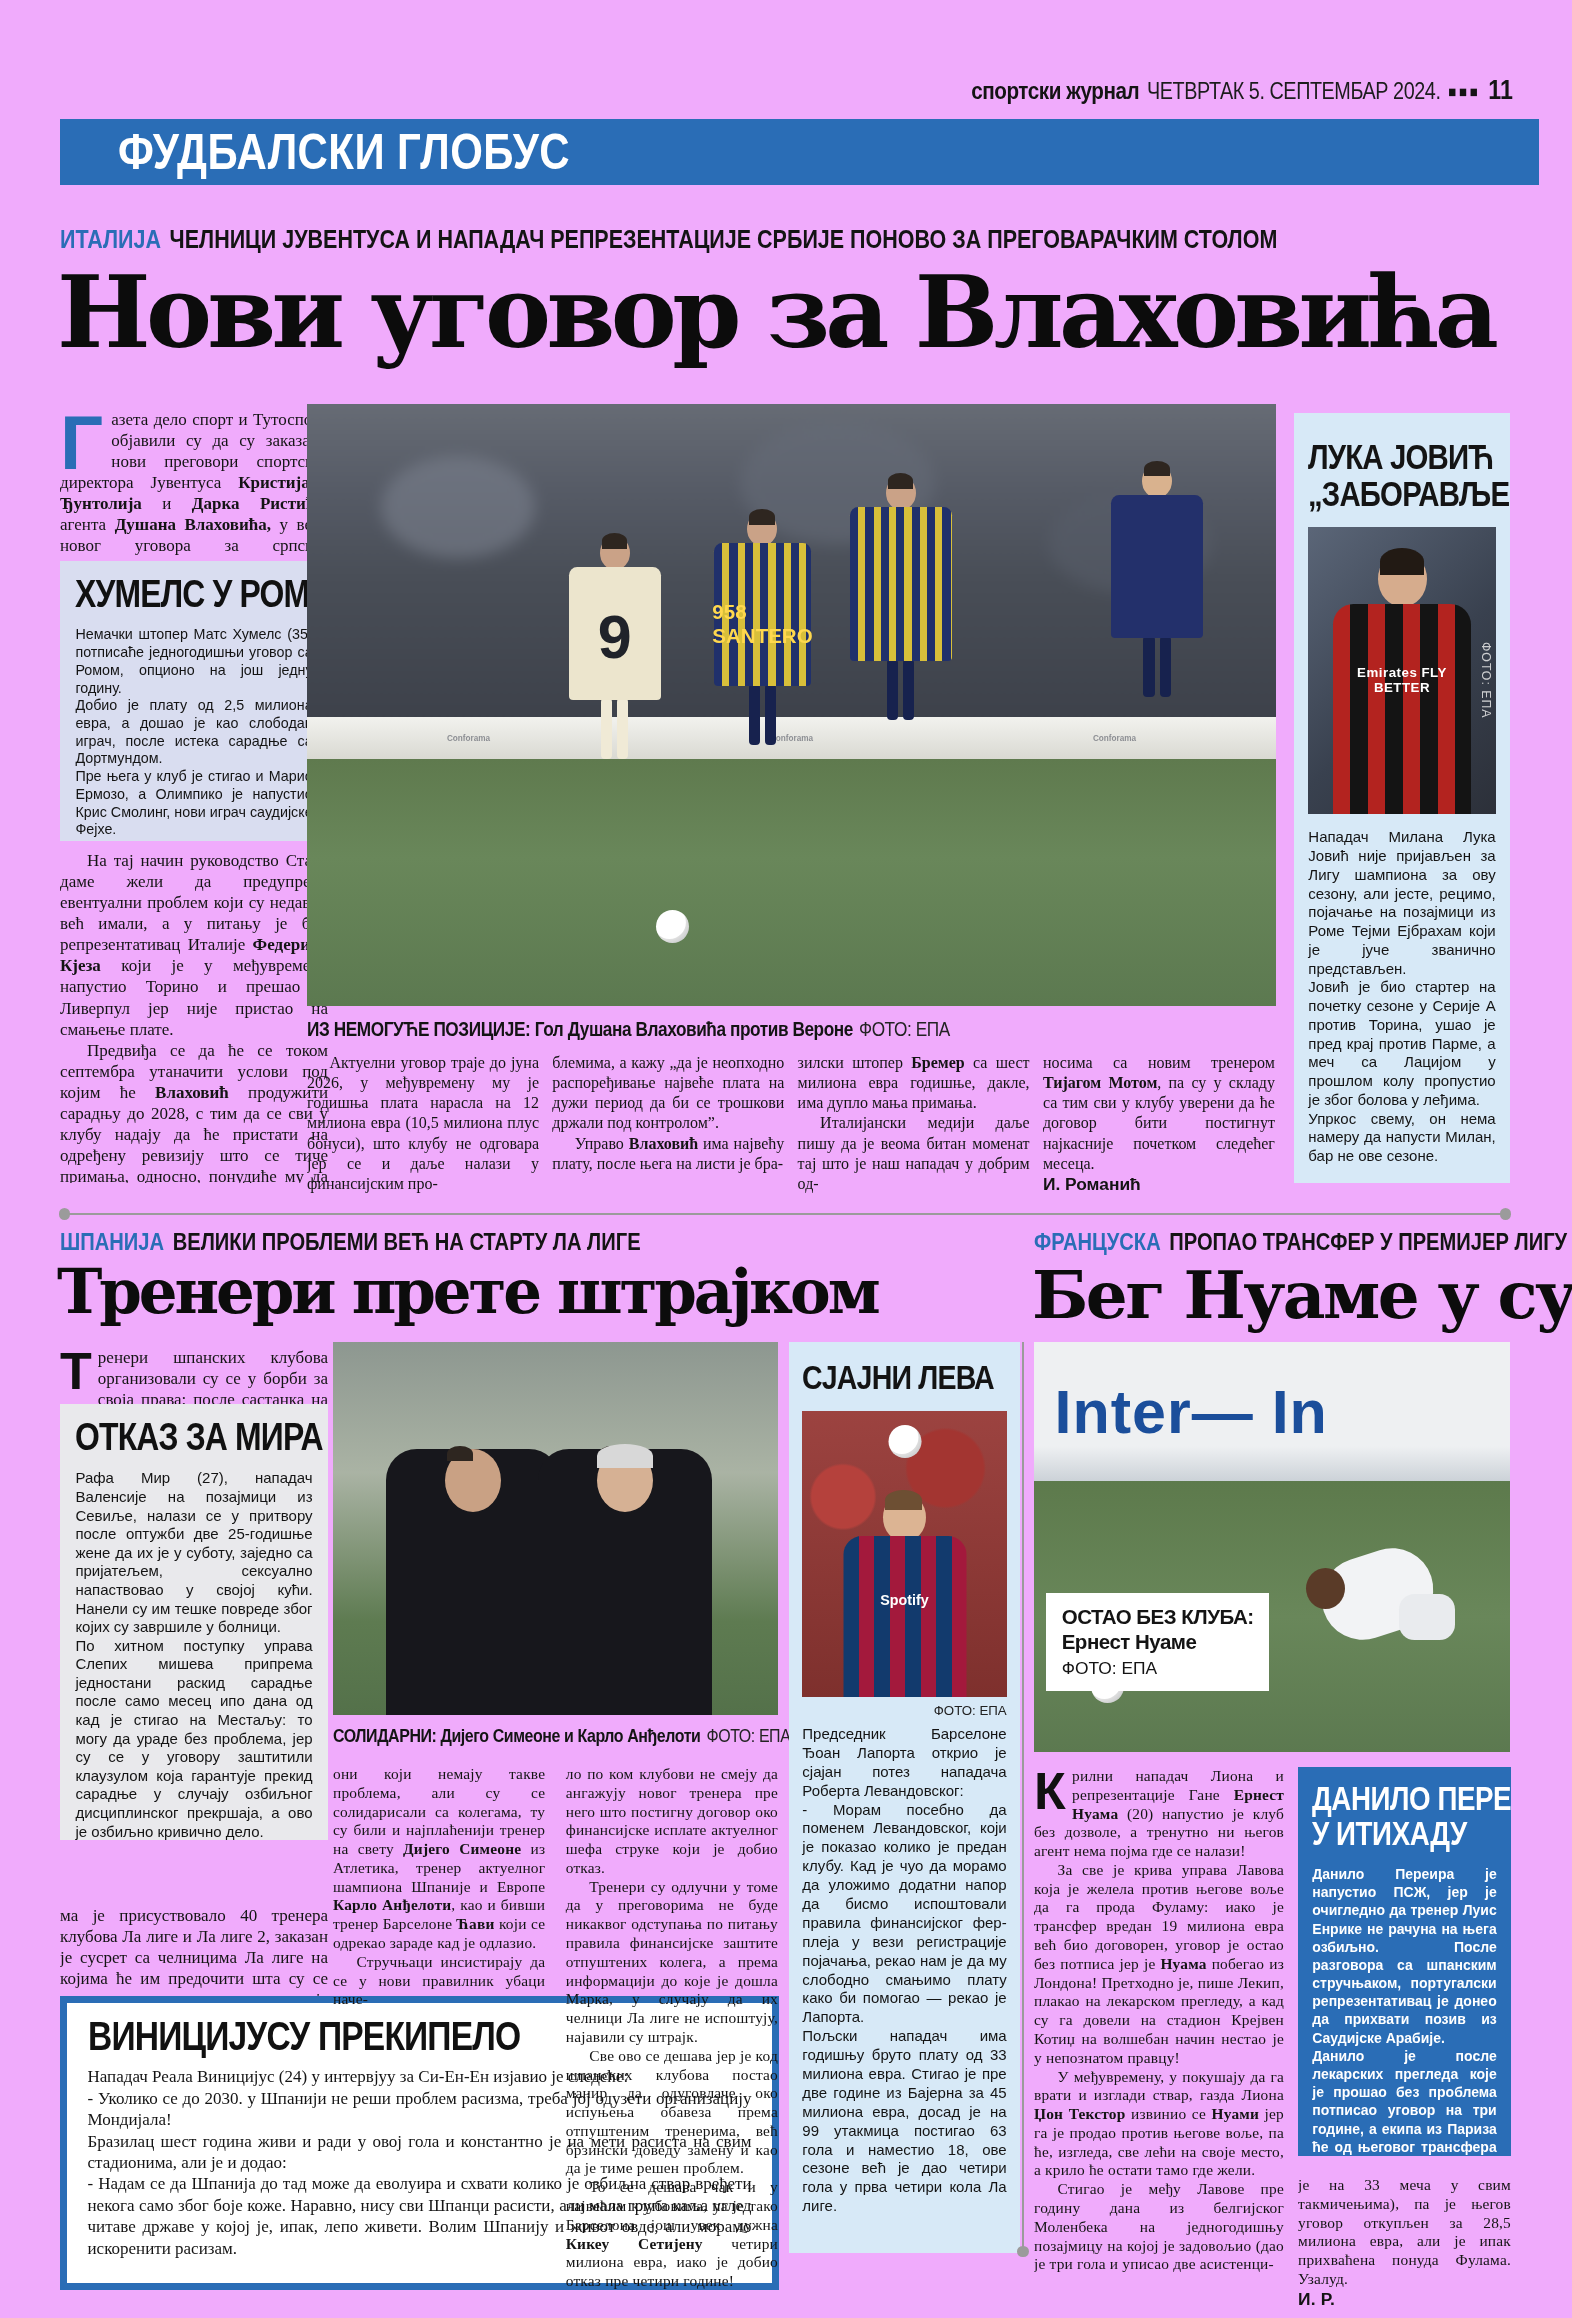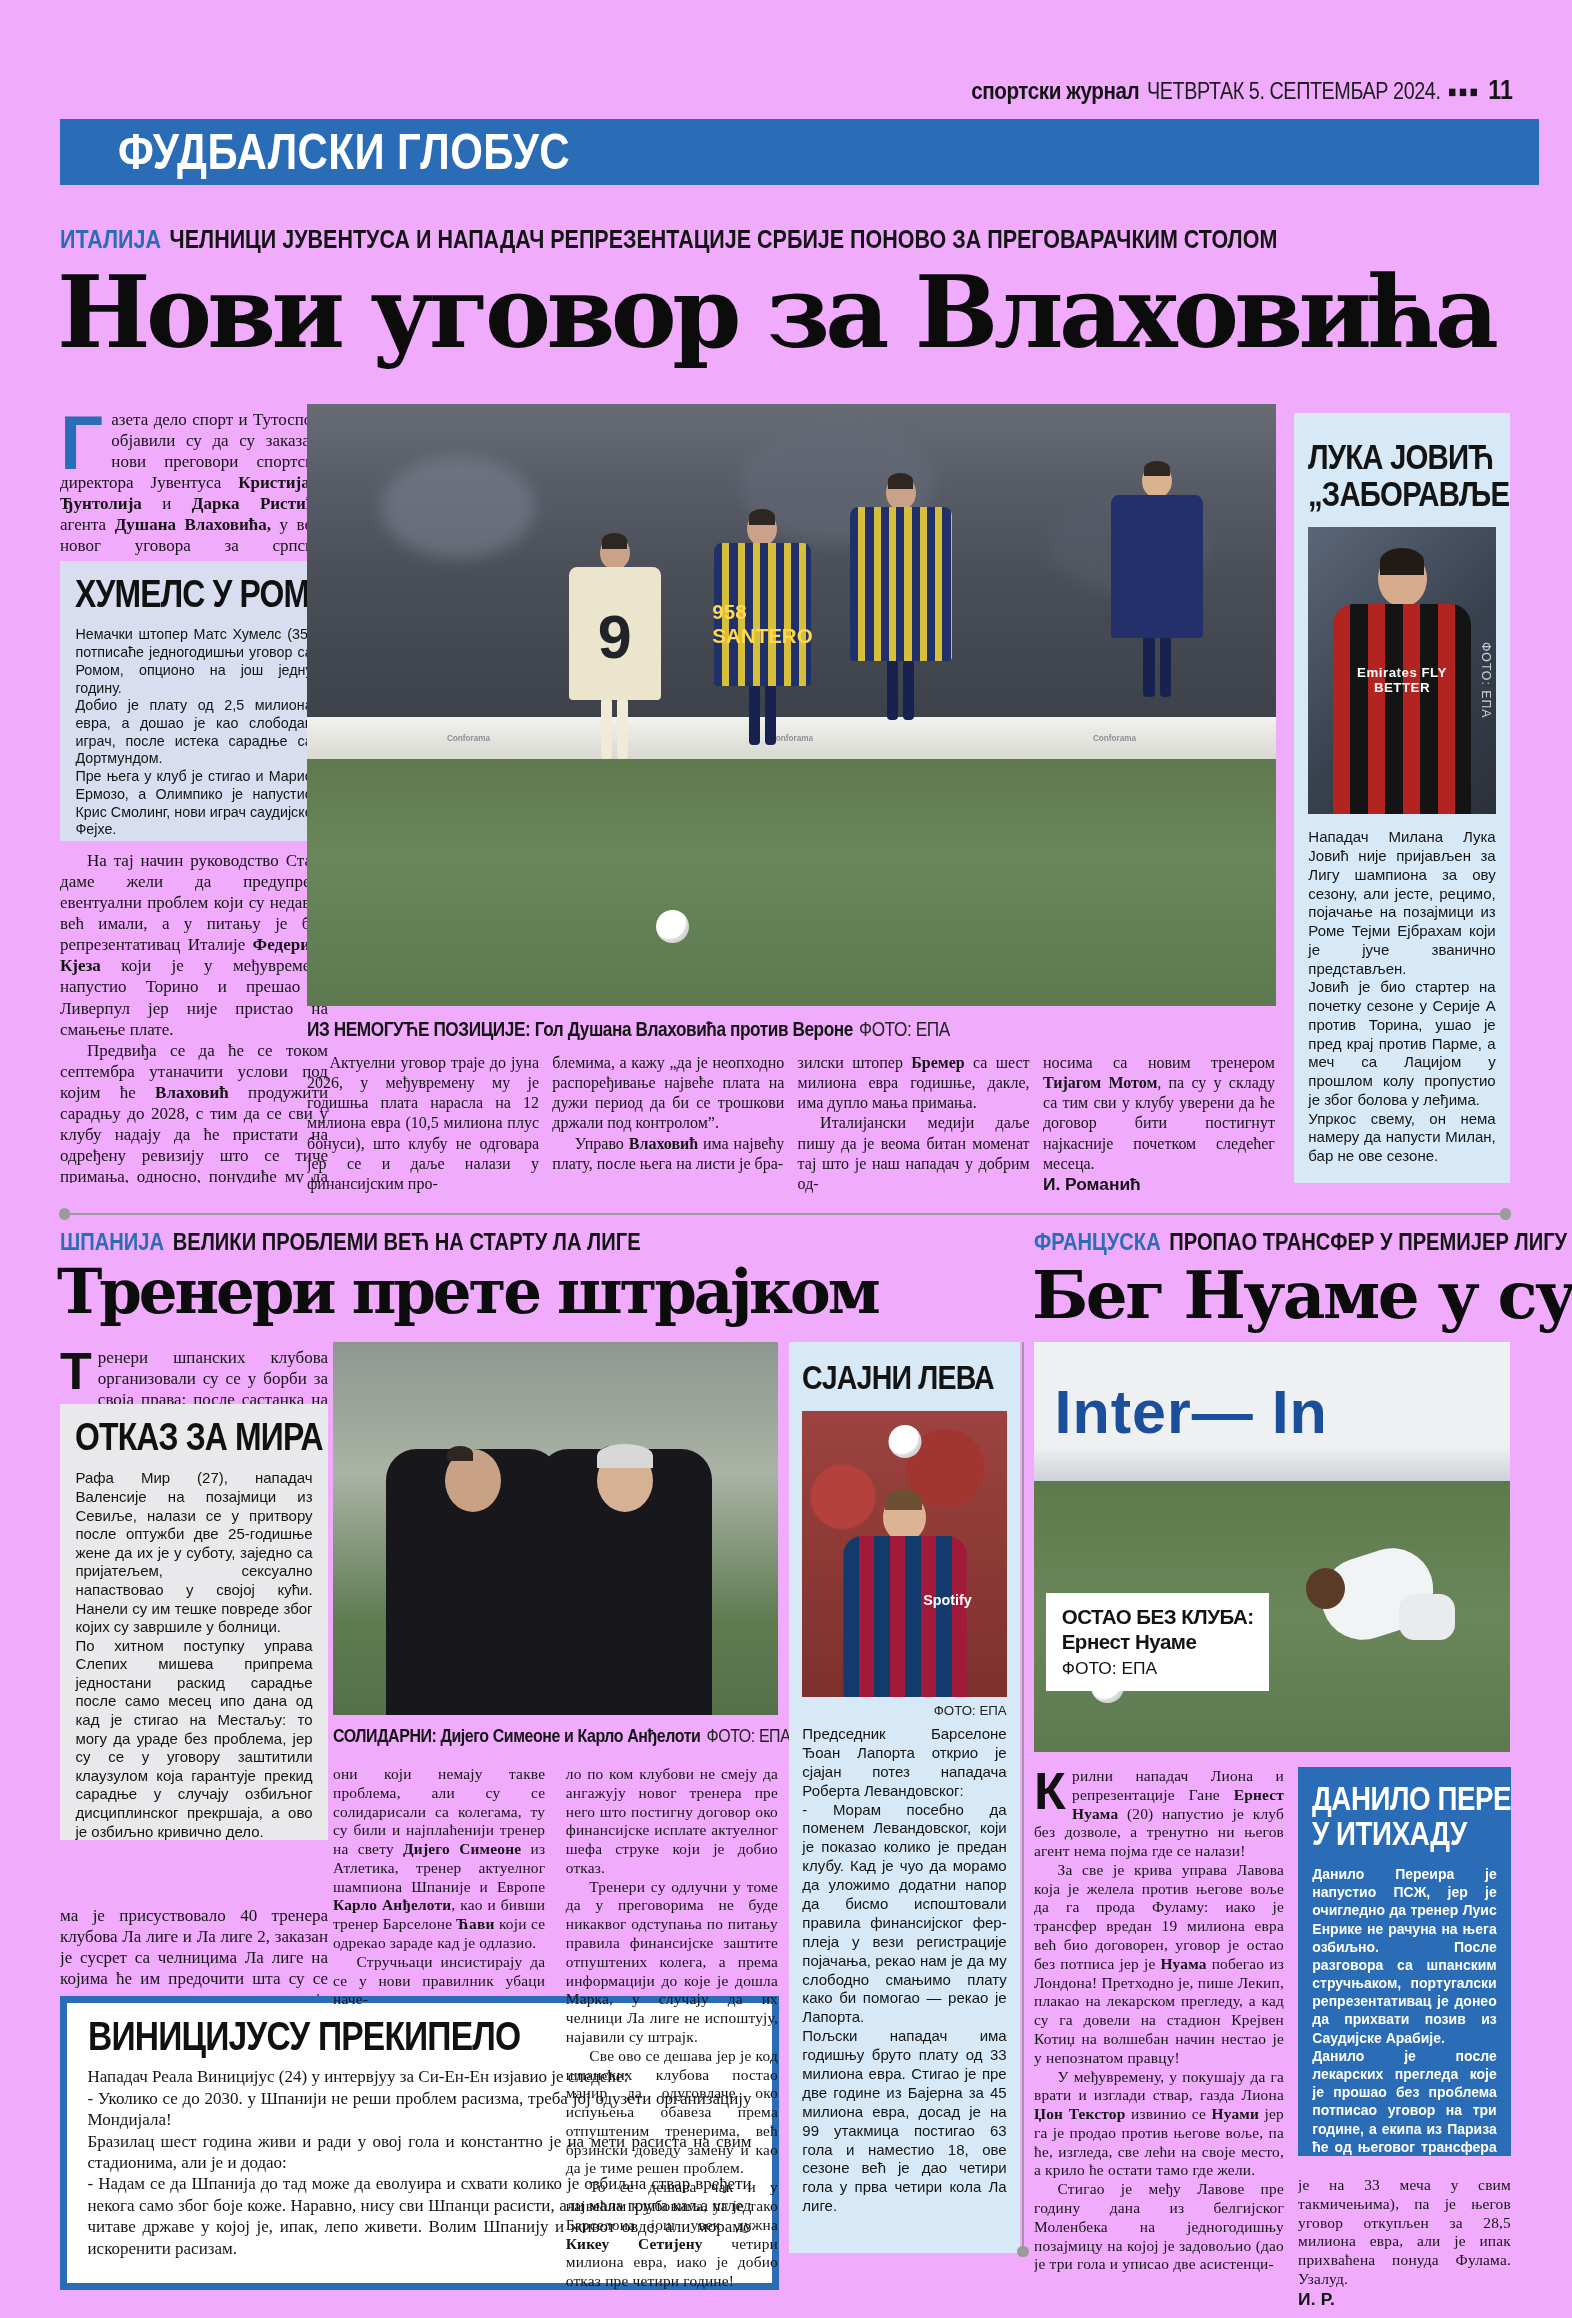--- a/index.html
+++ b/index.html
@@ -137,21 +137,21 @@
   #lewa-photo{position:relative;margin-top:2px;height:286px;overflow:hidden;
       background:radial-gradient(circle at 20% 30%,#b5413c 0 12%,transparent 13%),
                  radial-gradient(circle at 70% 20%,#a33531 0 14%,transparent 15%),
                  radial-gradient(circle at 45% 70%,#8f2d2b 0 16%,transparent 17%),
                  linear-gradient(180deg,#9c4340,#7e302d);}
   #lewa-photo .head{width:43px;height:49px;background:#dcb493;margin-top:82px;}
   #lewa-photo .head:before{width:37px;height:20.5px;background:#6d4f33;}
   #lewa-shirt{position:absolute;left:50%;top:125px;transform:translateX(-50%);width:123px;height:169px;border-radius:18.4px 18.4px 0 0;
               background:repeating-linear-gradient(90deg,#123a6d 0 15.4px,#a3193c 15.4px 31px);}
   #lewa-shirt .spons{position:absolute;top:56px;width:100%;text-align:center;color:#fff;
-              font-family:"Liberation Sans",sans-serif;font-weight:bold;font-size:14.3px;padding-left:43px;}
+              font-family:"Liberation Sans",sans-serif;font-weight:bold;font-size:14.3px;}
   #lewa-credit{text-align:right;font-family:"Liberation Sans",sans-serif;font-size:13.3px;margin:6.1px 0 7.2px 0;color:#222;}
   #lewa-text p{margin:0;font-family:"Liberation Sans",sans-serif;font-size:15px;line-height:1.26;text-align:justify;}
 
   
   #nuame-photo{left:1034px;top:1342px;width:476px;height:410px;background:#678455;}
   #nuame-photo .boards{position:absolute;top:0;left:0;width:100%;height:34%;
         background:linear-gradient(180deg,#eef0f2 75%,#ccd2d8 100%);color:#1b4e9b;
         font-family:"Liberation Sans",sans-serif;font-weight:bold;font-size:61px;letter-spacing:1px;
         display:flex;align-items:center;padding-left:20.5px;box-sizing:border-box;overflow:hidden;}
   #nuame-photo .pitchF{position:absolute;top:34%;left:0;width:100%;height:66%;

